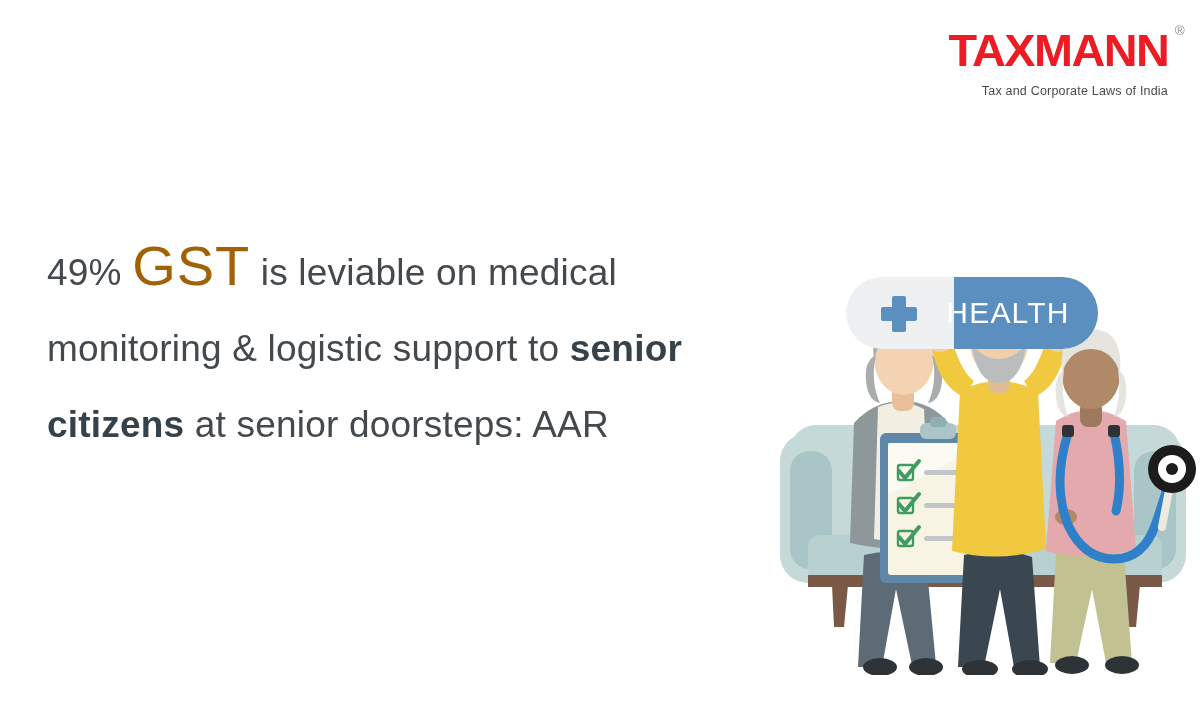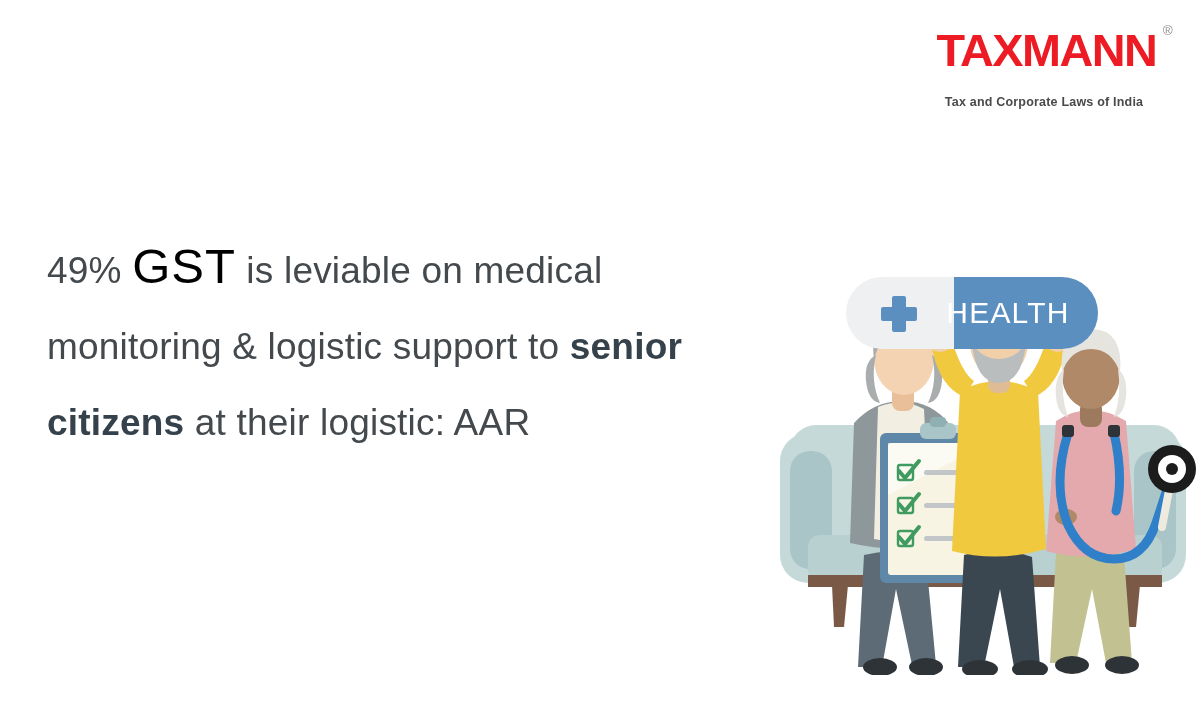--- a/index.html
+++ b/index.html
@@ -12,21 +12,22 @@
     height: 703px;
     position: relative;
     overflow: hidden;
     font-family: "Liberation Sans", sans-serif;
   }
 
   
   .brand {
     position: absolute;
     top: 28px;
-    right: 44px;
+    right: 32px;
+    text-align: right;
     line-height: 1;
   }
   .brand-wordmark {
     position: relative;
     display: inline-block;
     font-family: "Liberation Sans", sans-serif;
     font-weight: bold;
     font-size: 45px;
     letter-spacing: -1.5px;
     color: #ED1C24;
@@ -36,44 +37,44 @@
   .brand-reg {
     position: absolute;
     top: -4px;
     right: -16px;
     font-size: 13px;
     font-weight: normal;
     color: #8d8d8d;
     letter-spacing: 0;
   }
   .brand-tagline {
-    margin-top: 23px;
-    font-family: "Liberation Sans", sans-serif;
-    font-weight: bold;
+    margin-top: 12px;
+    font-family: "Liberation Sans", sans-serif;
+    font-weight: normal;
     font-size: 12.5px;
     letter-spacing: 0.2px;
     color: #4a4a4a;
   }
 
   
   .headline {
     position: absolute;
     left: 47px;
     top: 228px;
     width: 720px;
     font-family: "Liberation Sans", sans-serif;
     font-size: 37px;
     line-height: 76px;
     font-weight: normal;
     color: #44494d;
     letter-spacing: 0.2px;
   }
   .headline .hl-gst {
-    color: #000000;
-    font-size: 49px;
+    color: #a16207;
+    font-size: 56px;
     letter-spacing: 1px;
   }
   .headline .hl-strong {
     font-weight: bold;
     color: #36424b;
   }
 
   
   .illustration {
     position: absolute;
@@ -93,21 +94,21 @@
     <span class="brand-reg">®</span>
   </div>
   <div class="brand-tagline">Tax and Corporate Laws of India</div>
 </div>
 
 <div class="headline">
   <span>49%</span>
   <span class="hl-gst">GST</span>
   <span>is leviable on medical monitoring &amp; logistic support to</span>
   <span class="hl-strong">senior citizens</span>
-  <span>at their logistic: AAR</span>
+  <span>at senior doorsteps: AAR</span>
 </div>
 
 <div class="illustration">
   <svg viewBox="0 0 440 420" width="440" height="420" xmlns="http://www.w3.org/2000/svg">
 
     <g>
 
       <rect x="22" y="170" width="390" height="120" rx="26" fill="#c6d9d9"></rect>
 
       <rect x="12" y="178" width="62" height="150" rx="28" fill="#c6d9d9"></rect>

